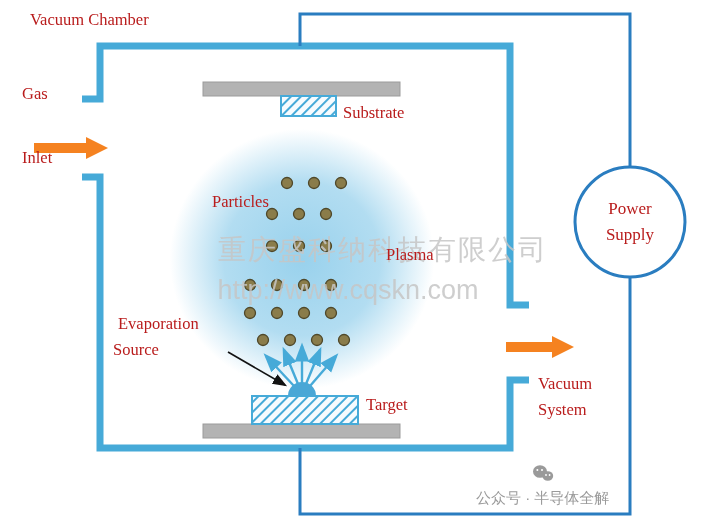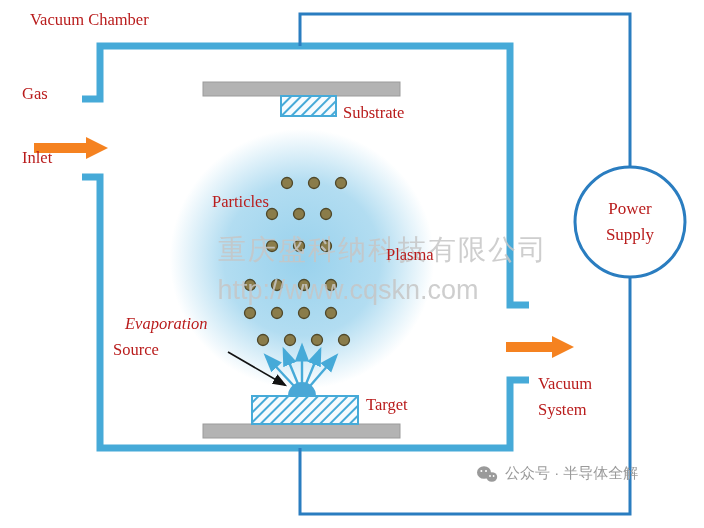--- a/index.html
+++ b/index.html
@@ -26,21 +26,21 @@
   .dome{fill:var(--dome,#4aa7d6);}
   .sputter{stroke:var(--chamber,#46aad8);stroke-width:2.4;fill:none;}
   #arrowBlue path{fill:var(--chamber,#46aad8);}
   .evap-arrow{stroke:#121212;stroke-width:1.6;fill:none;}
   #arrowBlack path{fill:#121212;}
   .orange-arrow{fill:var(--orange,#f58220);}
   .particle{fill:var(--particle,#8a7c4a);stroke:var(--particle-edge,#4f482a);stroke-width:1.3;}
   #power-supply-label{left:570px;top:196px;width:120px;text-align:center;font-size:17px;line-height:26px;}
   #footer-wm{
     position:absolute;left:476px;top:464px;z-index:4;display:flex;align-items:center;gap:7px;
-    color:var(--footer-gray,#9a9a9a);font-size:15px;font-family:"Liberation Sans",sans-serif;white-space:nowrap;
+    color:var(--footer-gray,#9a9a9a);font-size:15px;font-family:"Liberation Sans",sans-serif;white-space:nowrap;flex-direction:column;
   }
 </style>
 </head>
 <body>
 
 <div id="canvas">
 
   <div id="plasma-glow" style="background: radial-gradient(closest-side, rgba(127, 198, 232, 0.8) 0%, rgba(127, 198, 232, 0.6) 45%, rgba(127, 198, 232, 0) 76%);"></div>
 
   <svg id="diagram-svg" width="704" height="528" viewBox="0 0 704 528">
@@ -118,21 +118,21 @@
 
   <div id="wm1" class="wm">重庆盛科纳科技有限公司</div>
   <div id="wm2" class="wm">http://www.cqskn.com</div>
 
   <div class="lbl" style="left:30px;top:10px;">Vacuum Chamber</div>
   <div class="lbl" style="left:22px;top:84px;">Gas</div>
   <div class="lbl" style="left:22px;top:110px;margin-top:38px;">Inlet</div>
   <div class="lbl" style="left:343px;top:103px;text-align:right;">Substrate</div>
   <div class="lbl" style="left:212px;top:192px;">Particles</div>
   <div class="lbl" style="left:386px;top:245px;">Plasma</div>
-  <div class="lbl" style="left:125px;top:314px;font-style:italic;">Evaporation</div>
+  <div class="lbl" style="left:118px;top:314px;">Evaporation</div>
   <div class="lbl" style="left:113px;top:340px;">Source</div>
   <div class="lbl" style="left:366px;top:395px;">Target</div>
   <div class="lbl" style="left:538px;top:374px;text-align:center;">Vacuum</div>
   <div class="lbl" style="left:538px;top:400px;text-align:center;">System</div>
 
   <div id="power-supply-label" class="lbl">
     <div>Power</div>
     <div>Supply</div>
   </div>
 

